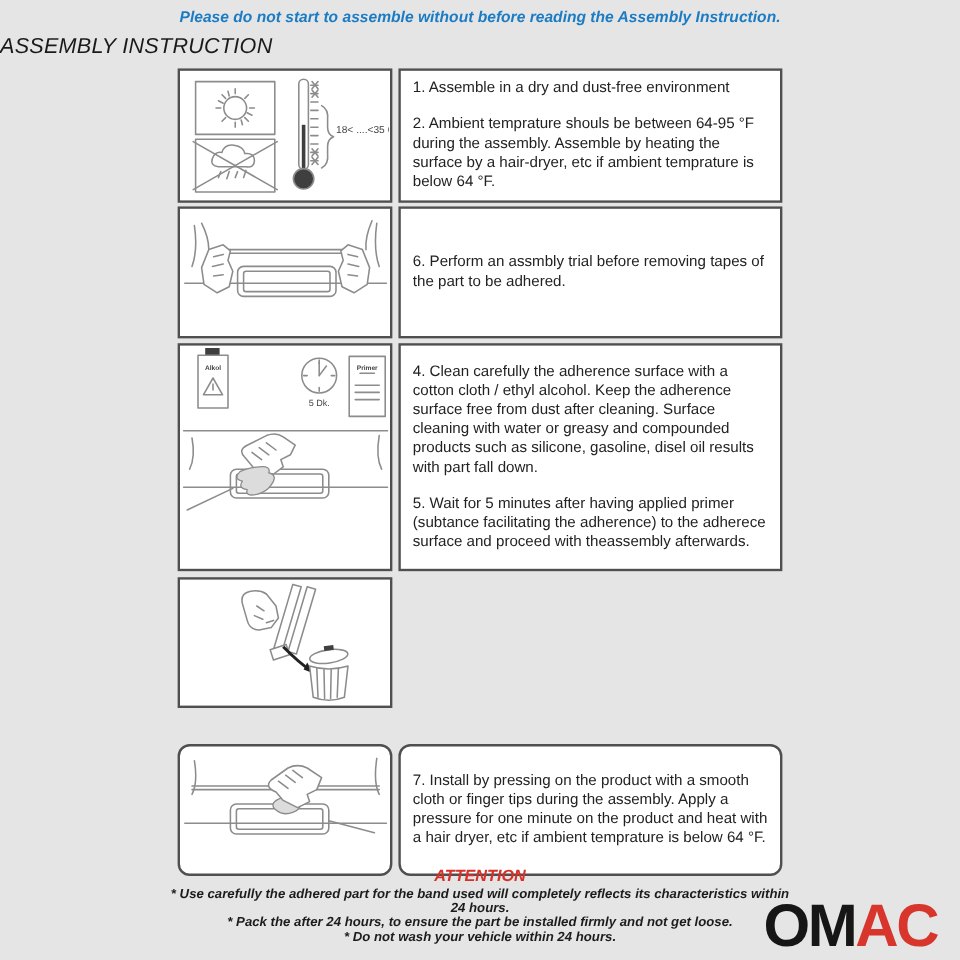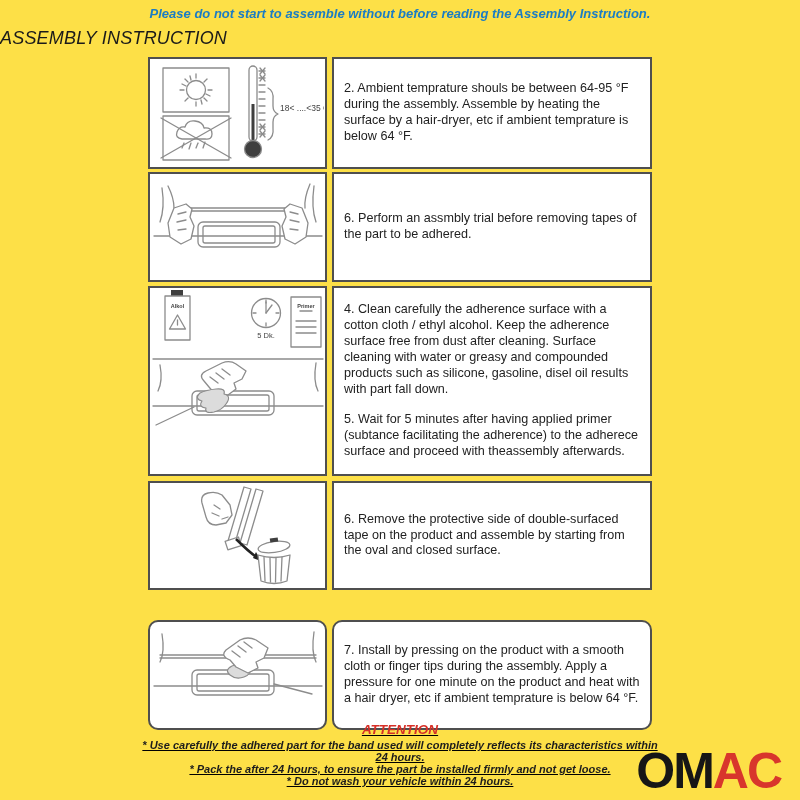--- a/index.html
+++ b/index.html
@@ -1,17 +1,17 @@
 <!DOCTYPE html>
 <html><head>
 <meta charset="utf-8">
 <style>
   html,body{margin:0;padding:0;background:#fff;}
   .sheet{
-    position:relative;width:800px;height:800px;background:#fde047;
+    position:relative;width:800px;height:800px;background:#e5e5e5;
     font-family:"Liberation Sans",sans-serif;overflow:hidden;
   }
   
   .notice{
     position:absolute;top:6px;left:0;width:100%;text-align:center;
     font-size:13px;font-weight:bold;font-style:italic;color:#1b7cc4;
   }
   .title{
     position:absolute;top:28px;left:0;width:100%;text-align:left;
     font-size:18px;font-style:italic;color:#1a1a1a;letter-spacing:.2px;
@@ -29,21 +29,21 @@
   .r3{top:286px;height:190px;}
   .r4{top:481px;height:109px;}
   .r5{top:620px;height:110px;border-radius:10px;}
   svg{display:block;}
   .sk{stroke:#8c8c8c;fill:none;stroke-width:1.3;stroke-linecap:round;stroke-linejoin:round;}
   .skf{stroke:#8c8c8c;fill:#ffffff;stroke-width:1.3;stroke-linejoin:round;}
   .dark{fill:#3f3f3f;stroke:none;}
   .cloth{fill:#dcdcdc;stroke:#8c8c8c;stroke-width:1.1;stroke-linejoin:round;}
   .svgtxt{font-family:"Liberation Sans",sans-serif;fill:#444;}
   
-  .attention{position:absolute;top:722px;left:0;width:100%;text-align:center;text-decoration:underline;}
+  .attention{position:absolute;top:722px;left:0;width:100%;text-align:center;}
   .attention-heading{
     font-size:13.5px;font-weight:bold;font-style:italic;color:#d63028;margin-bottom:3px;
   }
   .attention-notes{
     width:520px;margin:0 auto;font-size:11px;font-weight:bold;font-style:italic;
     color:#1c1c1c;line-height:1.08;
   }
   
   .logo{
     position:absolute;top:746px;right:19px;font-size:50px;font-weight:bold;
@@ -115,20 +115,21 @@
             <line x1="108" y1="69" x2="113" y2="63"></line>
           <line x1="108" y1="70" x2="113" y2="76"></line>
             <line x1="108" y1="76" x2="113" y2="70"></line>
         </g>
         <path class="sk" d="M116,27 q6,3 5,12 l0,6 q0,6 5,8 q-5,2 -5,8 l0,6 q1,9 -5,12"></path>
         <text class="svgtxt" x="128" y="50" font-size="8.5">18&lt; ....&lt;35 C</text>
       </g>
     </svg>
   </div>
   <div class="box text r1">
+    <p>1. Assemble in a dry and dust-free environment</p>
     <p>2. Ambient temprature shouls be between 64-95 °F during the assembly. Assemble by heating the surface by a hair-dryer, etc if ambient temprature is below 64 °F.</p>
   </div>
 
   <div class="box figure r2">
     <svg width="172" height="103" viewBox="0 0 172 103">
       <g>
         <path class="sk" d="M10,12 q3,20 -2,34"></path>
         <path class="sk" d="M162,10 q-3,22 2,36"></path>
         <line class="sk" x1="2" y1="60" x2="170" y2="60"></line>
         <rect class="sk" x="46" y="46" width="82" height="25" rx="5"></rect>
@@ -218,23 +219,20 @@
         <path d="M109,76 l-8,-3 3,-6 z" fill="#222" stroke="none"></path>
       </g>
       <g>
         <ellipse class="skf" cx="122" cy="62" rx="16" ry="5.5" transform="rotate(-8 122 62)"></ellipse>
         <rect class="dark" x="118" y="53" width="8" height="4" transform="rotate(-8 122 55)"></rect>
         <path class="skf" d="M106,70 q16,5 32,0 l-3,26 q-13,5 -26,0 z"></path>
         <path class="sk" d="M112,72 l1,24 M118,73 l0.5,24 M124,73 l-0.5,24 M130,72 l-1,24"></path>
       </g>
     </svg>
   </div>
-  <div class="box text r4">
-    <p>6. Remove the protective side of double-surfaced tape on the product and assemble by starting from the oval and closed surface.</p>
-  </div>
 
   <div class="box figure r5">
     <svg width="172" height="103" viewBox="0 0 172 103">
       <g>
         <path class="sk" d="M10,10 q3,18 -2,28"></path>
         <path class="sk" d="M162,8 q-3,20 2,30"></path>
         <line class="sk" x1="8" y1="31" x2="164" y2="31"></line>
         <line class="sk" x1="8" y1="34" x2="164" y2="34"></line>
         <line class="sk" x1="2" y1="62" x2="170" y2="62"></line>
         <rect class="sk" x="40" y="46" width="82" height="25" rx="5"></rect>

